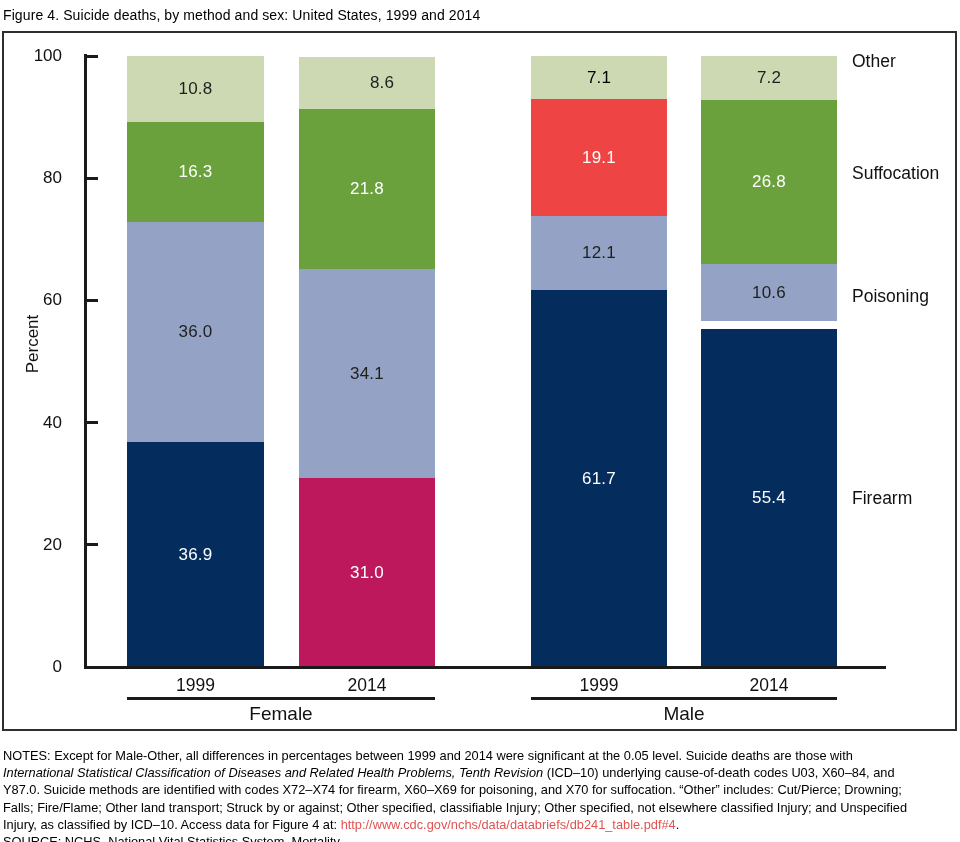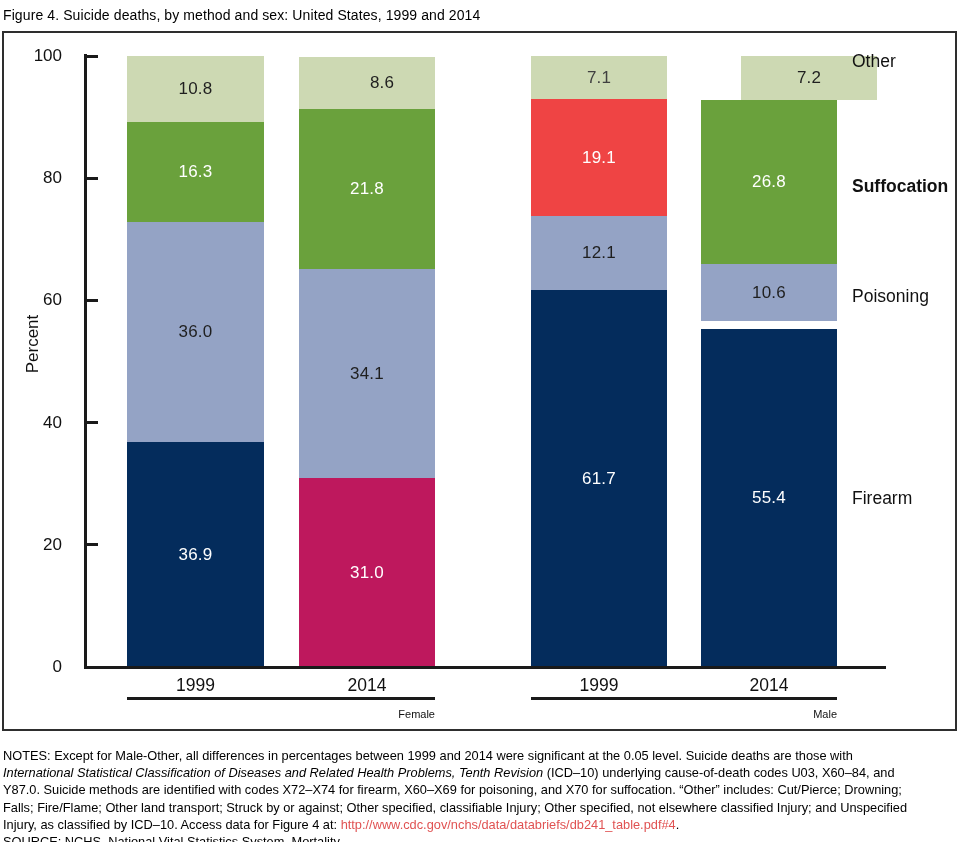--- a/index.html
+++ b/index.html
@@ -39,22 +39,22 @@
     display: flex; align-items: center; justify-content: center;
   }
   .value-label { font-size: 17px; letter-spacing: 0.2px; }
   .xaxis-line { position: absolute; background: #1a1a1a; }
   .year-label {
     position: absolute; text-align: center;
     font-size: 17.5px; color: #111; line-height: 20px;
   }
   .group-underline { position: absolute; background: #1a1a1a; }
   .group-label {
-    position: absolute; text-align: right;
-    font-size: 11px; color: #111; line-height: 20px;
+    position: absolute; text-align: center;
+    font-size: 19px; color: #111; line-height: 20px;
   }
   .legend-label {
     position: absolute; left: 848px; font-size: 17.5px; color: #111;
     line-height: 20px; white-space: nowrap;
   }
   .notes {
     position: absolute; left: 3px; top: 747px; width: 954px;
     font-size: 12.8px; line-height: 17.2px; color: #000;
   }
   .note-line { white-space: nowrap; }
@@ -114,49 +114,49 @@
         <div class="bar-segment" style="left: 527px; top: 257px; width: 136px; height: 377px; background: rgb(4, 44, 92);">
           <div class="value-label" style="color: rgb(255, 255, 255);">61.7</div>
         </div>
         <div class="bar-segment" style="left: 527px; top: 183px; width: 136px; height: 74px; background: rgb(148, 163, 197);">
           <div class="value-label" style="color: rgb(31, 31, 31);">12.1</div>
         </div>
         <div class="bar-segment" style="left: 527px; top: 66px; width: 136px; height: 117px; background: #ef4444;">
           <div class="value-label" style="color: rgb(255, 255, 255);">19.1</div>
         </div>
         <div class="bar-segment" style="left: 527px; top: 23px; width: 136px; height: 43px; background: rgb(205, 217, 179);">
-          <div class="value-label" style="color: #404040;">7.1</div>
+          <div class="value-label" style="color: #000000;">7.1</div>
         </div>
         <div class="bar-segment" style="left: 697px; top: 296px; width: 136px; height: 338px; background: rgb(4, 44, 92);">
           <div class="value-label" style="color: rgb(255, 255, 255);">55.4</div>
         </div>
         <div class="bar-segment" style="left: 697px; top: 231px; width: 136px; height: 57px; background: rgb(148, 163, 197);">
           <div class="value-label" style="color: rgb(31, 31, 31);">10.6</div>
         </div>
         <div class="bar-segment" style="left: 697px; top: 67px; width: 136px; height: 164px; background: rgb(106, 161, 60);">
           <div class="value-label" style="color: rgb(255, 255, 255);">26.8</div>
         </div>
-        <div class="bar-segment" style="left: 697px; top: 23px; width: 136px; height: 44px; background: rgb(205, 217, 179); margin-left: 40px;">
+        <div class="bar-segment" style="left: 697px; top: 23px; width: 136px; height: 44px; background: rgb(205, 217, 179);">
           <div class="value-label" style="color: rgb(31, 31, 31);">7.2</div>
         </div>
         <div class="xaxis-line" style="left: 80px; top: 633px; width: 802px; height: 3px;"></div>
       </div>
     <div class="layer" id="labels-layer">
         <div class="year-label" style="left: 123px; top: 642px; width: 137px;">1999</div>
         <div class="year-label" style="left: 295px; top: 642px; width: 136px;">2014</div>
         <div class="year-label" style="left: 527px; top: 642px; width: 136px;">1999</div>
         <div class="year-label" style="left: 697px; top: 642px; width: 136px;">2014</div>
         <div class="group-underline" style="left: 123px; top: 664px; width: 308px; height: 2.5px;"></div>
         <div class="group-label" style="left: 123px; top: 671px; width: 308px;">Female</div>
         <div class="group-underline" style="left: 527px; top: 664px; width: 306px; height: 2.5px;"></div>
         <div class="group-label" style="left: 527px; top: 671px; width: 306px;">Male</div>
       </div>
     <div class="layer" id="legend-layer">
         <div class="legend-label" style="top: 18px;">Other</div>
-        <div class="legend-label" style="top: 143px; font-weight: bold;">Suffocation</div>
+        <div class="legend-label" style="top: 130px;">Suffocation</div>
         <div class="legend-label" style="top: 253px;">Poisoning</div>
         <div class="legend-label" style="top: 455px;">Firearm</div>
       </div>
   </div>
 
   <div class="notes" id="notes">
       <div class="note-line"><span class="np-plain">NOTES: Except for Male-Other, all differences in percentages between 1999 and 2014 were significant at the 0.05 level. Suicide deaths are those with</span></div>
       <div class="note-line"><span class="np-italic">International Statistical Classification of Diseases and Related Health Problems, Tenth Revision</span><span class="np-plain"> (ICD–10) underlying cause-of-death codes U03, X60–84, and</span></div>
       <div class="note-line"><span class="np-plain">Y87.0. Suicide methods are identified with codes X72–X74 for firearm, X60–X69 for poisoning, and X70 for suffocation. “Other” includes: Cut/Pierce; Drowning;</span></div>
       <div class="note-line"><span class="np-plain">Falls; Fire/Flame; Other land transport; Struck by or against; Other specified, classifiable Injury; Other specified, not elsewhere classified Injury; and Unspecified</span></div>

